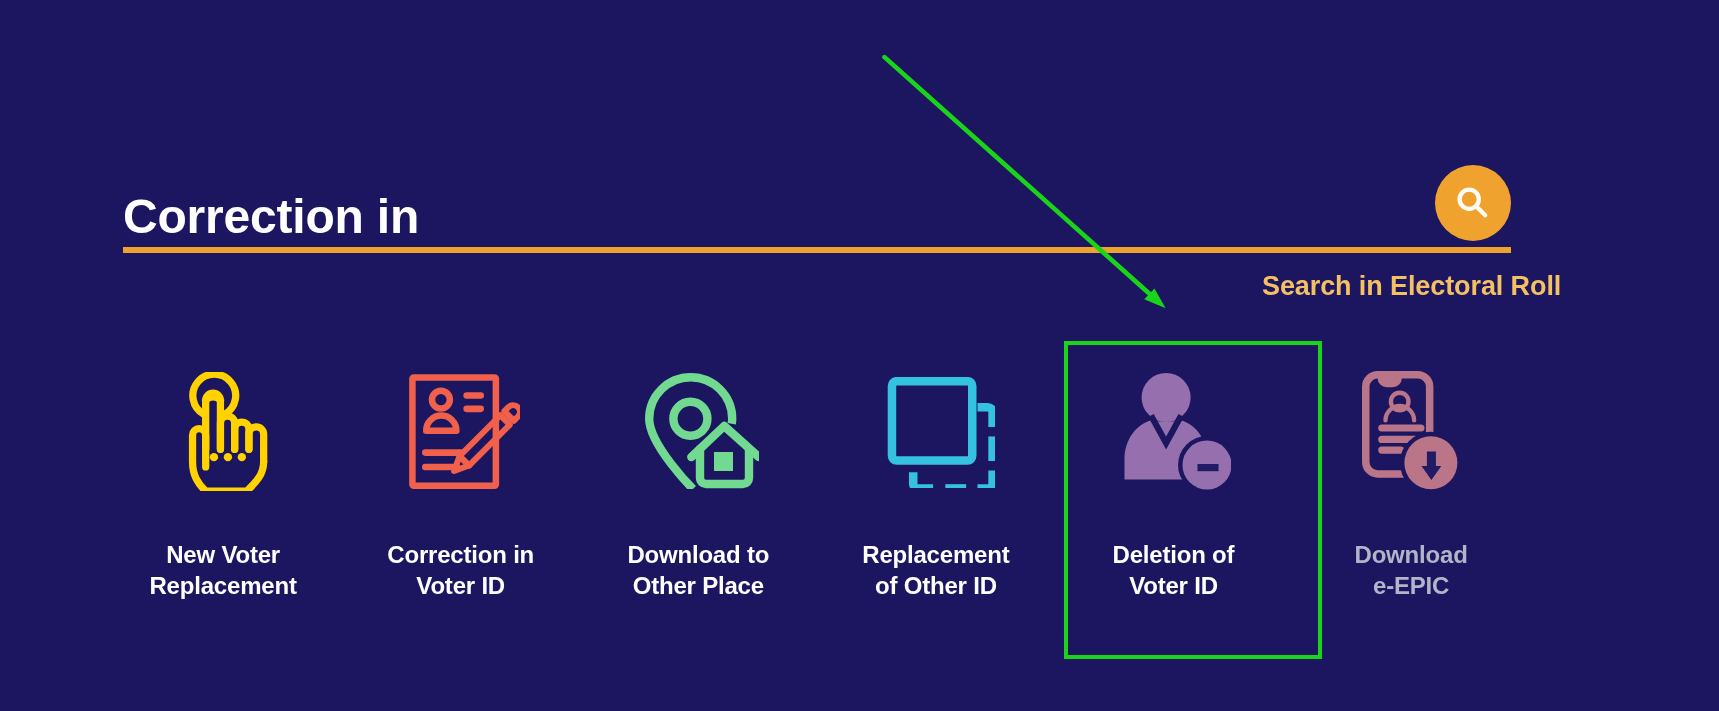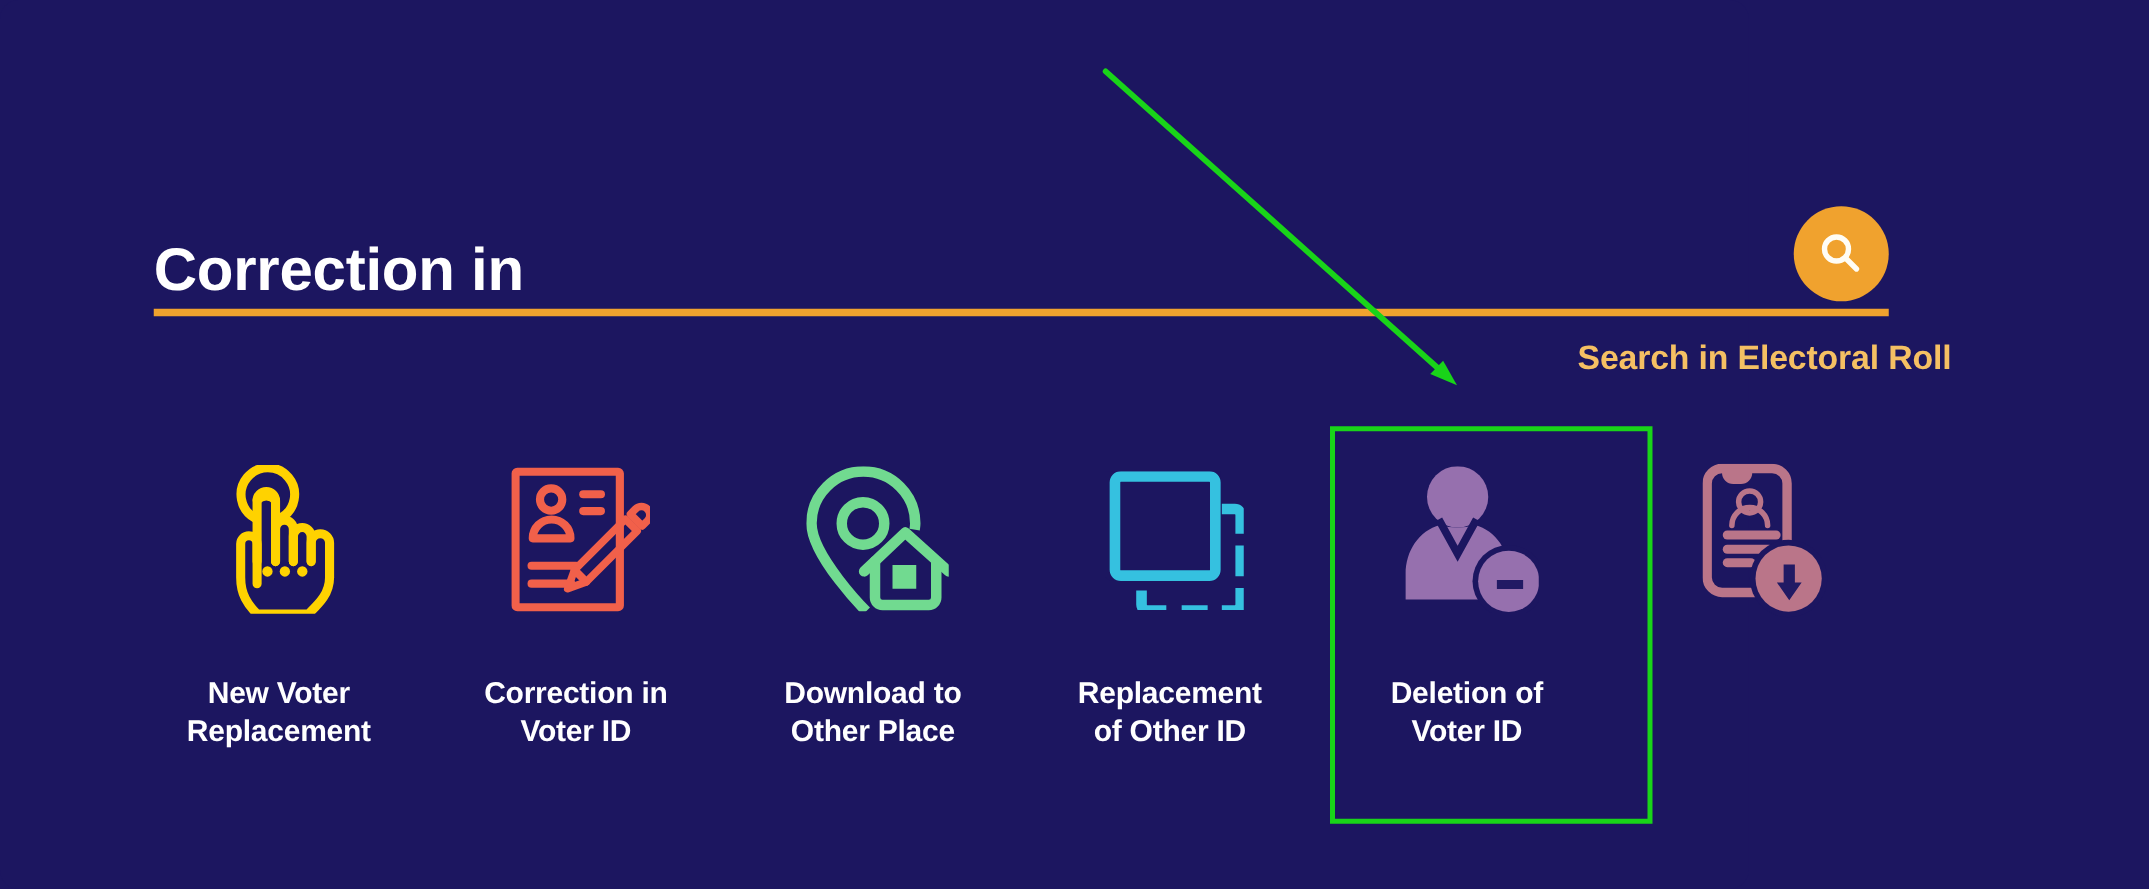--- a/index.html
+++ b/index.html
@@ -209,20 +209,24 @@
           <g fill="none" stroke="#ba7589" stroke-width="7.2" stroke-linecap="round">
             <line x1="19.8" y1="57" x2="58.9" y2="57"></line>
             <line x1="19.8" y1="68.4" x2="53" y2="68.4"></line>
             <line x1="19.8" y1="79.1" x2="38.8" y2="79.1"></line>
           </g>
           <circle cx="68.9" cy="91.8" r="31" fill="#1c1660"></circle>
           <circle cx="68.9" cy="91.8" r="26.5" fill="#ba7589"></circle>
           <path d="M64.9 80.6 h9 v14.4 h5.4 l-9.9 14.1 -9.9 -14.1 h5.4 z" fill="#211a64"></path>
         </svg>
       </div>
+      <div class="lbl">
+        <span>Download</span><br>
+        <span>e-EPIC</span>
+      </div>
     </div>
 
   </div>
 
   <div class="anno-box"></div>
   <svg class="anno-arrow" viewBox="0 0 1719 711">
     <line x1="884.5" y1="57.1" x2="1152" y2="296" stroke="#19d419" stroke-width="4.6" stroke-linecap="round"></line>
     <polygon points="1165.6,308.2 1154.5,288.5 1144.2,299.2" fill="#19d419"></polygon>
   </svg>
 

